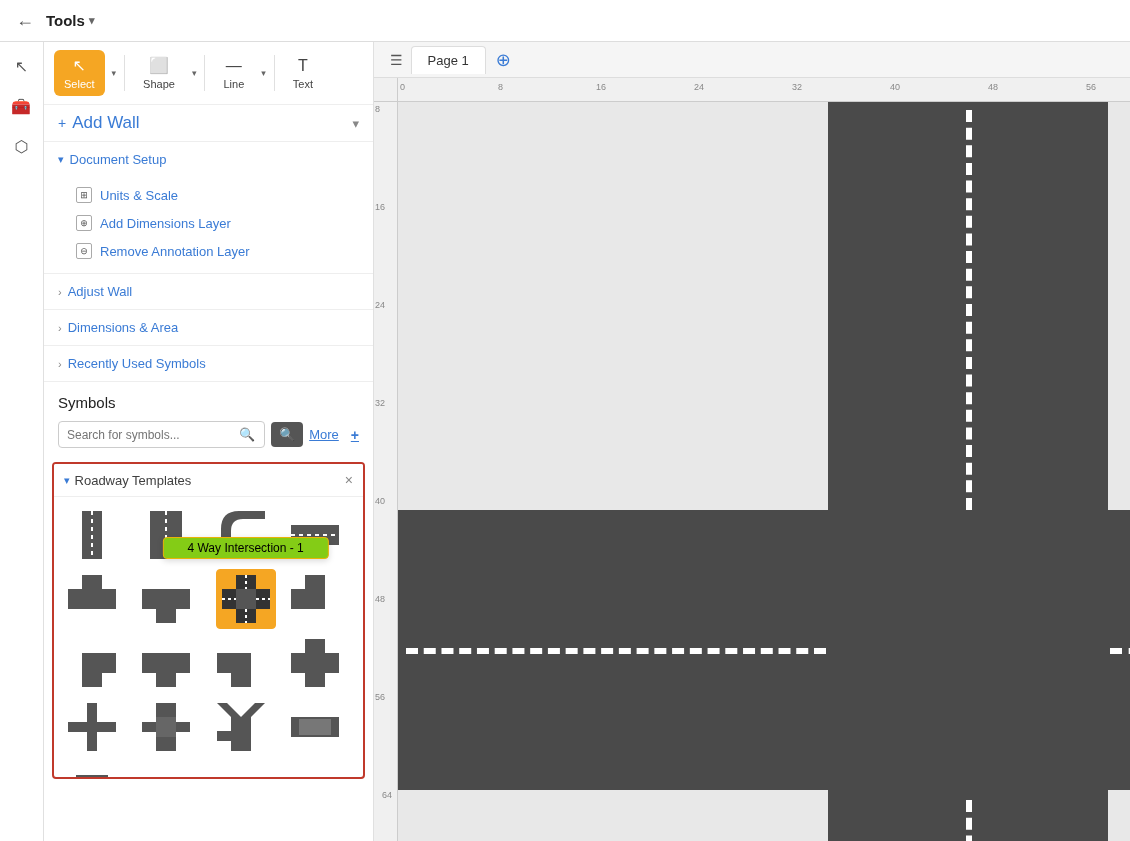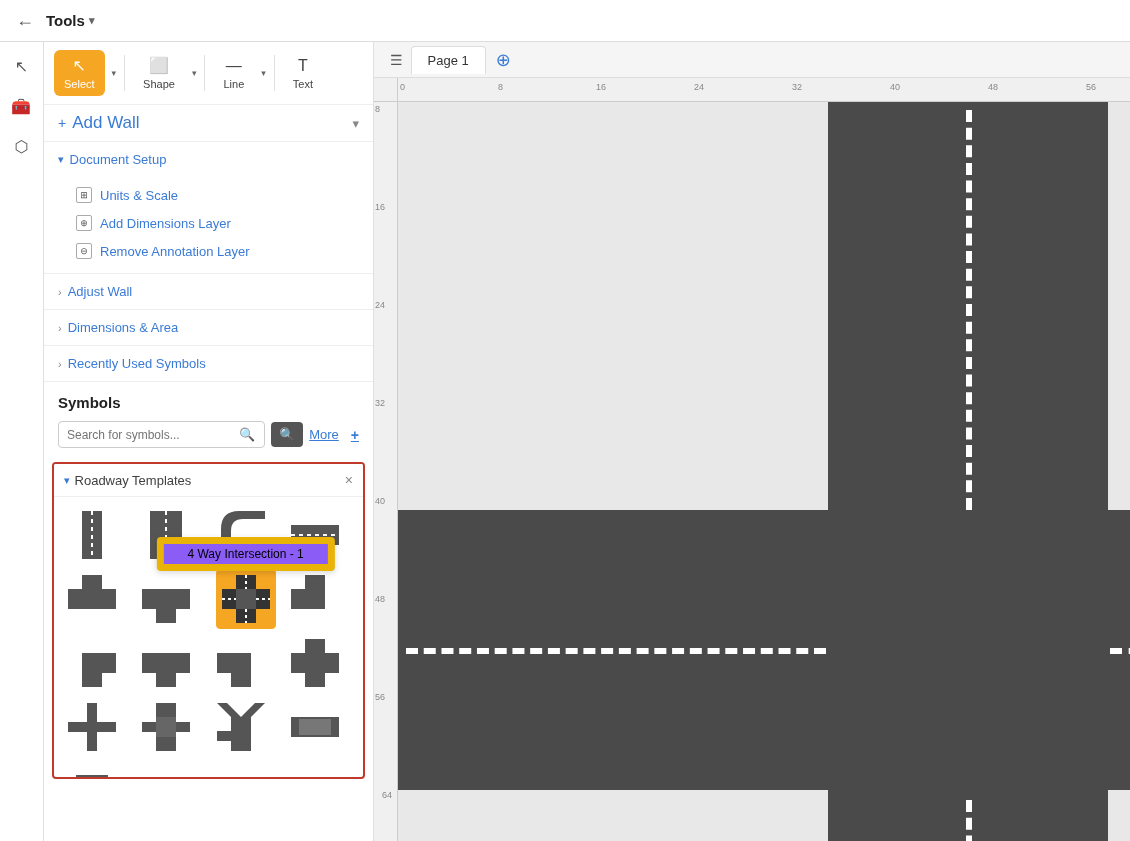--- a/index.html
+++ b/index.html
@@ -65,21 +65,21 @@
     .accordion-header .title { font-size: 13px; }
 
     .accordion-body { padding: 4px 14px 8px 28px; }
     .accordion-item {
       display: flex; align-items: center; padding: 6px 4px; cursor: pointer; color: #3a7bd5; font-size: 13px; gap: 8px;
     }
     .accordion-item .item-icon { width: 16px; height: 16px; border: 1px solid #aaa; border-radius: 2px; display: flex; align-items: center; justify-content: center; font-size: 9px; color: #555; }
 
     
     .symbols-section { padding: 12px 14px 6px; }
-    .symbols-title { font-size: 15px; font-weight: 700; color: #222; margin-bottom: 10px; }
+    .symbols-title { font-size: 15px; font-weight: 400; color: #222; margin-bottom: 10px; }
     .symbols-search {
       display: flex; align-items: center; gap: 6px;
     }
     .search-input-wrap {
       flex: 1; display: flex; align-items: center; border: 1px solid #ccc; border-radius: 4px; padding: 5px 8px; gap: 6px;
     }
     .search-input-wrap input {
       border: none; outline: none; font-size: 12px; color: #888; width: 100%;
     }
     .search-icon-btn {
@@ -106,21 +106,21 @@
     .roadway-item {
       width: 60px; height: 60px; display: flex; align-items: center; justify-content: center;
       cursor: pointer; border-radius: 4px; border: 1px solid transparent; position: relative;
     }
     .roadway-item.selected { background: #f5a623; border-color: #f5a623; }
     .roadway-item.selected svg rect, .roadway-item.selected svg path { }
 
     
     .tooltip-label {
       position: absolute; top: -32px; left: 50%; transform: translateX(-50%);
-      background: #8b5cf6; border: 7px solid #eab308; border-radius: 4px; padding: 3px 24px;
+      background: #84cc16; border: 1px solid #eab308; border-radius: 4px; padding: 3px 24px;
       font-size: 12px; white-space: nowrap; box-shadow: 0 2px 6px rgba(0,0,0,0.15); z-index: 10;
       pointer-events: none;
     }
 
     
     .canvas-area { flex: 1; display: flex; flex-direction: column; overflow: hidden; background: #e8e8e8; }
 
     
     .page-tabs {
       display: flex; align-items: center; background: #f5f5f5; border-bottom: 1px solid #ddd; padding: 0 12px; height: 36px; gap: 4px;

